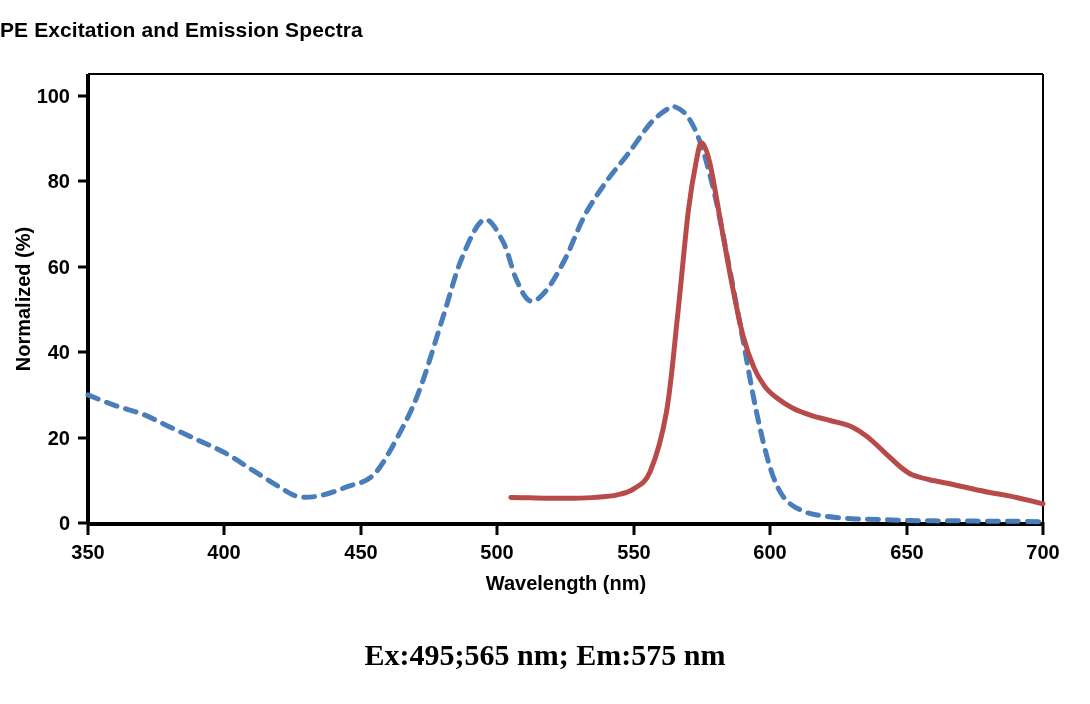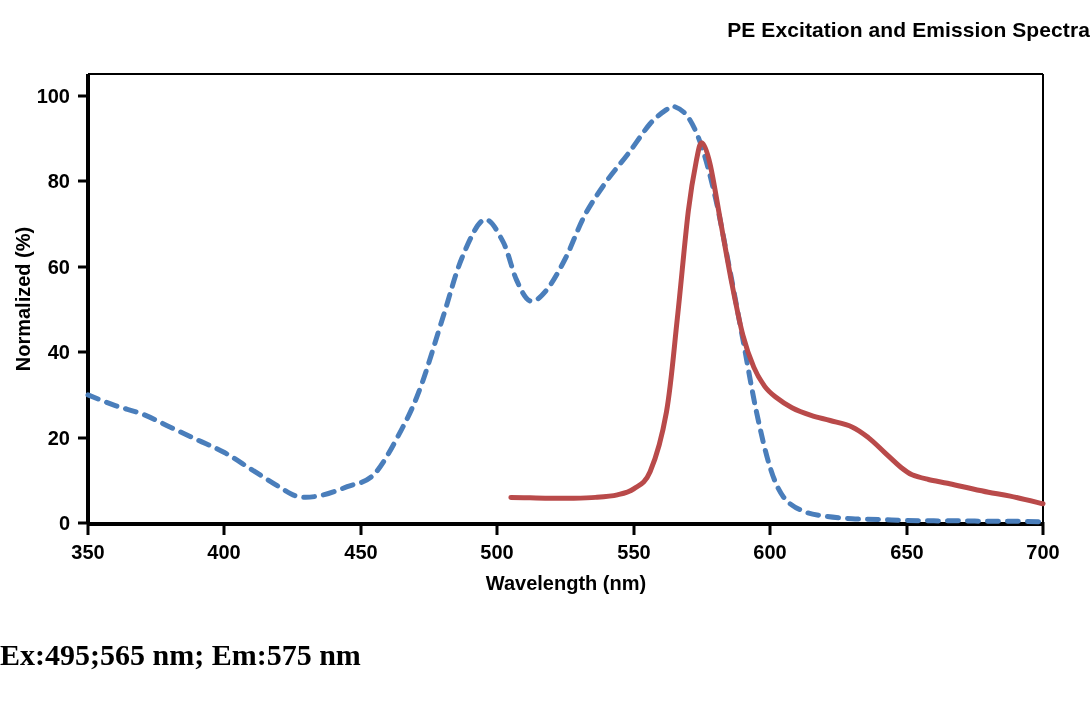--- a/index.html
+++ b/index.html
@@ -13,37 +13,38 @@
     height: 704px;
     background: #ffffff;
     overflow: hidden;
     font-family: "Liberation Sans", sans-serif;
   }
   #chart-title {
     position: absolute;
     left: 0;
     top: 18px;
     width: 1090px;
-    text-align: right;
+    text-align: left;
     font-family: "Liberation Sans", sans-serif;
     font-weight: bold;
     font-size: 21px;
     color: #000000;
     letter-spacing: 0.1px;
   }
   #plot-svg {
     position: absolute;
     left: 0;
     top: 0;
   }
   #caption {
     position: absolute;
     left: 0;
     top: 638px;
     width: 1090px;
+    text-align: center;
     font-family: "Liberation Serif", serif;
     font-weight: bold;
     font-size: 30px;
     color: #000000;
   }
   .axis-tick-label {
     font-family: "Liberation Sans", sans-serif;
     font-weight: bold;
     font-size: 20px;
     fill: #000000;

